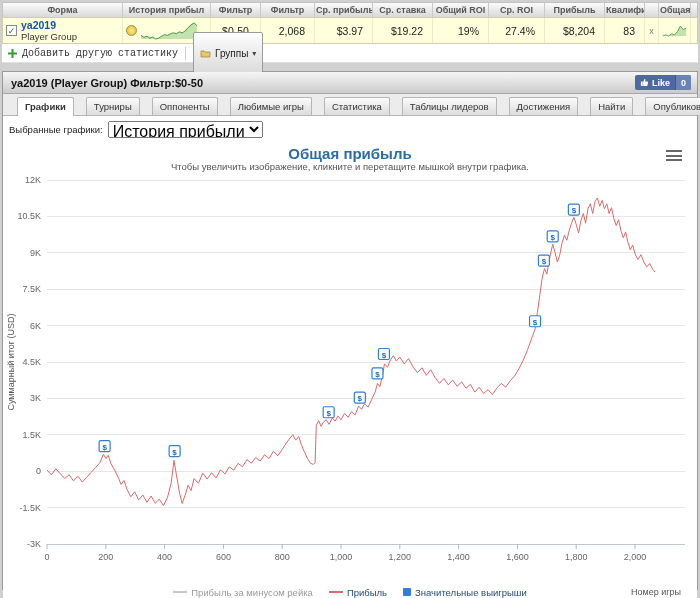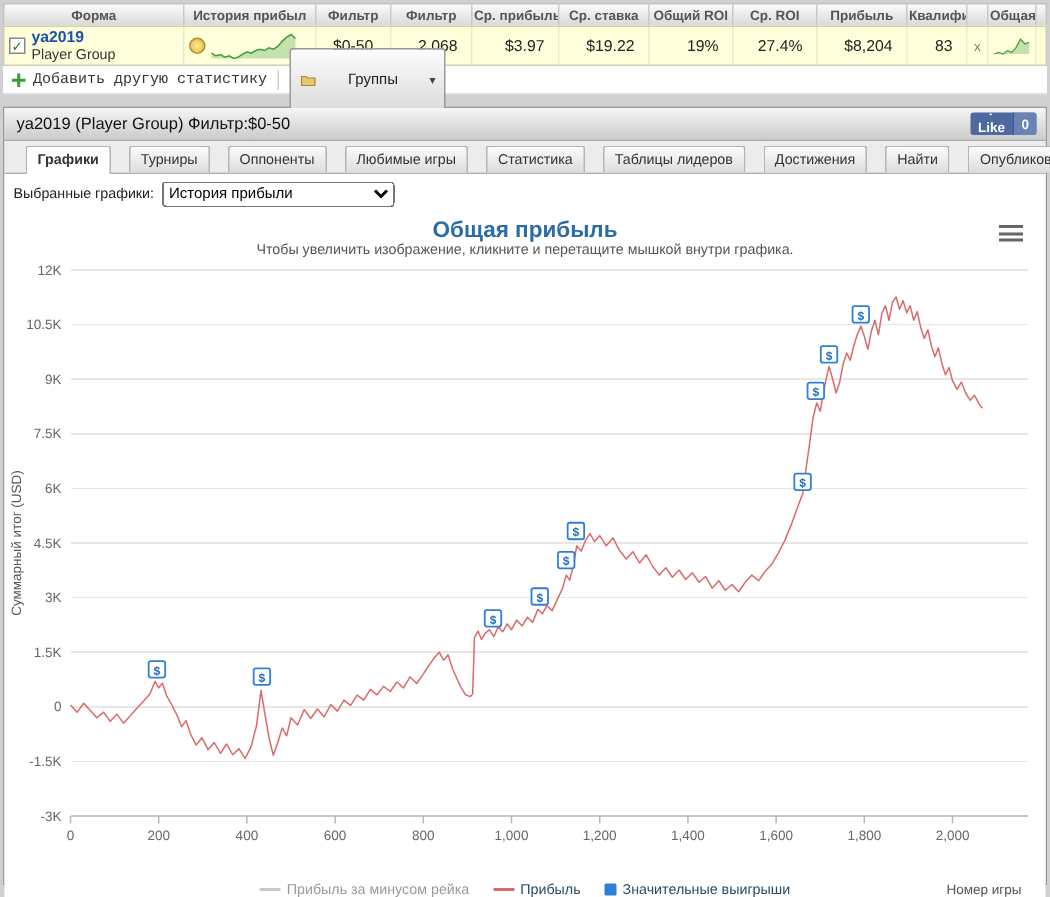--- a/index.html
+++ b/index.html
@@ -20,40 +20,40 @@
   .pname { color:#1553a8; font-weight:bold; font-size:10.5px; line-height:12px; }
   .pgroup { font-size:9.5px; color:#333; line-height:11px; }
   .player-cell { gap:4px; }
   .rating { width:11px; height:11px; border-radius:50%; background:radial-gradient(#ffe98a,#e0b83c); border:1px solid #a98f2f; flex:none; margin-right:3px; }
   .rm { justify-content:center; color:#777; font-size:9px; cursor:pointer; }
 
   
   .toolbar { display:flex; align-items:center; height:19px; background:#fff; padding:0 5px; gap:7px; border-bottom:1px solid #e0e0e0; }
   .tool-link { font-size:10px; color:#333; display:flex; align-items:center; gap:4px; cursor:pointer;font-family:Liberation Mono, monospace; }
   .tool-sep { width:1px; height:13px; background:#ccc; }
-  .groups-btn { display:flex; align-items:center; gap:21px; font-size:10px; color:#222; border:1px solid #9a9a9a; background:linear-gradient(#fdfdfd,#dadada); padding:15px 6px; border-radius:2px; cursor:pointer; }
+  .groups-btn { display:flex; align-items:center; gap:4px; font-size:10px; color:#222; border:1px solid #9a9a9a; background:linear-gradient(#fdfdfd,#dadada); padding:15px 6px; border-radius:2px; cursor:pointer; }
   .caret { font-size:8px; color:#444; }
 
   .band { height:8px; background:#d0d0d0; }
 
   
   .panel { background:#fff; border:1px solid #999; height:519px; }
   .phead { position:relative; height:22px; background:linear-gradient(#f6f6f6,#cbcbcb); border-bottom:1px solid #a8a8a8; display:flex; align-items:center; padding:0 8px; }
-  .ptitle { font-size:11px; font-weight:normal; color:#111; }
+  .ptitle { font-size:11px; font-weight:bold; color:#111; }
   .like-btn { position:absolute; right:6px; top:3px; display:flex; align-items:stretch; height:15px; background:#4e69a2; border-radius:2px; color:#fff; font-size:9px; font-weight:bold; overflow:hidden; cursor:pointer; }
-  .like-main { display:flex; align-items:center; gap:3px; padding:0 5px;flex-direction:column; }
+  .like-main { display:flex; align-items:center; gap:3px; padding:0 5px; }
   .like-count { background:#6b82b5; padding:0 5px; display:flex; align-items:center; border-left:1px solid #42598c; }
 
   .tabs { display:flex; align-items:flex-end; background:#ececec; padding:3px 4px 0 4px; gap:2px; border-bottom:1px solid #b5b5b5; height:22px; }
   .tab { font-size:9.5px; color:#333; background:linear-gradient(#fbfbfb,#dcdcdc); border:1px solid #b5b5b5; border-bottom:none; border-radius:2px 2px 0 0; padding:3px 7px; white-space:nowrap; cursor:pointer;margin-left:10px; }
   .tab.active { background:#fff; font-weight:bold; position:relative; top:1px; padding-bottom:4px; }
 
   .controls { display:flex; align-items:center; gap:5px; padding:13px 6px; background:#fff; height:22px; }
   .controls label { font-size:9.5px; color:#222; }
-  .controls select { font-size:10px; height:17px; width:155px; }
+  .controls select { font-size:16px; height:17px; width:155px; }
 
   
   .chart { position:relative; background:#fff; padding-top:3px; }
   .ctitle { text-align:center; font-size:15px; font-weight:bold; color:#2b6ca3; height:16px; }
   .csub { text-align:center; font-size:9.5px; color:#555; height:13px; }
   .burger { position:absolute; right:12px; top:6px; width:22px; height:15px; display:flex; flex-direction:column; justify-content:space-between; padding:2px 3px; cursor:pointer; }
   .burger span { height:2px; background:#666; }
   .legend-row { position:relative; display:flex; justify-content:center; gap:16px; font-size:9.5px; height:16px; align-items:center; }
   .legend-item { display:flex; align-items:center; gap:4px; cursor:pointer; }
   .xlabel { position:absolute; right:16px; font-size:9px; color:#555; }

